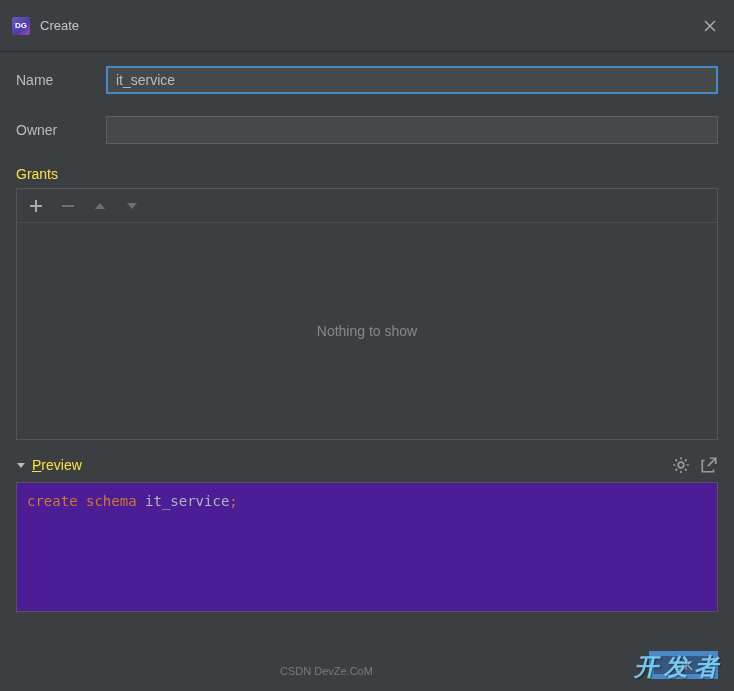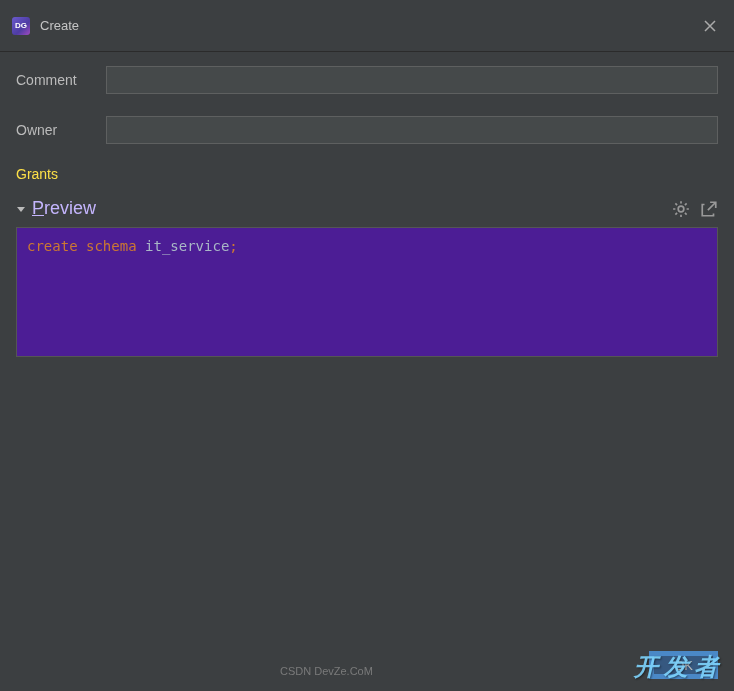--- a/index.html
+++ b/index.html
@@ -132,22 +132,22 @@
       display: flex;
       align-items: center;
       justify-content: space-between;
       margin-top: 16px;
       margin-bottom: 8px;
     }
     .preview-title {
       display: flex;
       align-items: center;
       gap: 6px;
-      color: #c4b5fd;
-      font-size: 18px;
+      color: #fde047;
+      font-size: 14px;
       cursor: pointer;
     }
     .preview-title .underline {
       text-decoration: underline;
     }
     .preview-actions {
       display: flex;
       gap: 10px;
     }
     .preview-actions .icon-btn {
@@ -227,32 +227,57 @@
   </div>
   <div class="close-btn">
     <svg viewBox="0 0 12 12">
         <path d="M1 1 L11 11 M11 1 L1 11" stroke="currentColor" stroke-width="1.5" fill="none"></path>
       </svg>
   </div>
 </div>
 
 <div class="content">
 
-
   <div class="form-row">
-    <div class="form-label">Comment</div>
-    <input class="form-input" value="" style="">
-  </div>
+    <div class="form-label">Name</div>
+    <input class="form-input focused" value="it_service" style="">
+  </div>
+
 
   <div class="form-row">
     <div class="form-label">Owner</div>
     <input class="form-input" value="" style="">
   </div>
 
   <div class="section-label">Grants</div>
+  <div class="grants-panel">
+    <div class="grants-toolbar">
+      <div class="toolbar-icon">
+        <svg viewBox="0 0 14 14">
+            <path d="M7 1 V13 M1 7 H13" stroke="#aaa" stroke-width="2"></path>
+          </svg>
+      </div>
+      <div class="toolbar-icon disabled">
+        <svg viewBox="0 0 14 14">
+            <path d="M1 7 H13" stroke="#aaa" stroke-width="2"></path>
+          </svg>
+      </div>
+      <div class="toolbar-icon disabled">
+        <svg viewBox="0 0 14 14">
+            <path d="M2 10 L7 4 L12 10 Z" fill="#aaa"></path>
+          </svg>
+      </div>
+      <div class="toolbar-icon disabled">
+        <svg viewBox="0 0 14 14">
+            <path d="M2 4 L7 10 L12 4 Z" fill="#aaa"></path>
+          </svg>
+      </div>
+    </div>
+    <div class="grants-empty">Nothing to show</div>
+  </div>
 
   <div class="preview-header">
     <div class="preview-title">
       <svg width="10" height="10" viewBox="0 0 10 10">
           <path d="M1 3 L5 8 L9 3 Z" fill="#bbb"></path>
         </svg>
       <span><span class="underline">P</span><span>review</span></span>
     </div>
     <div class="preview-actions">
       <div class="icon-btn">

